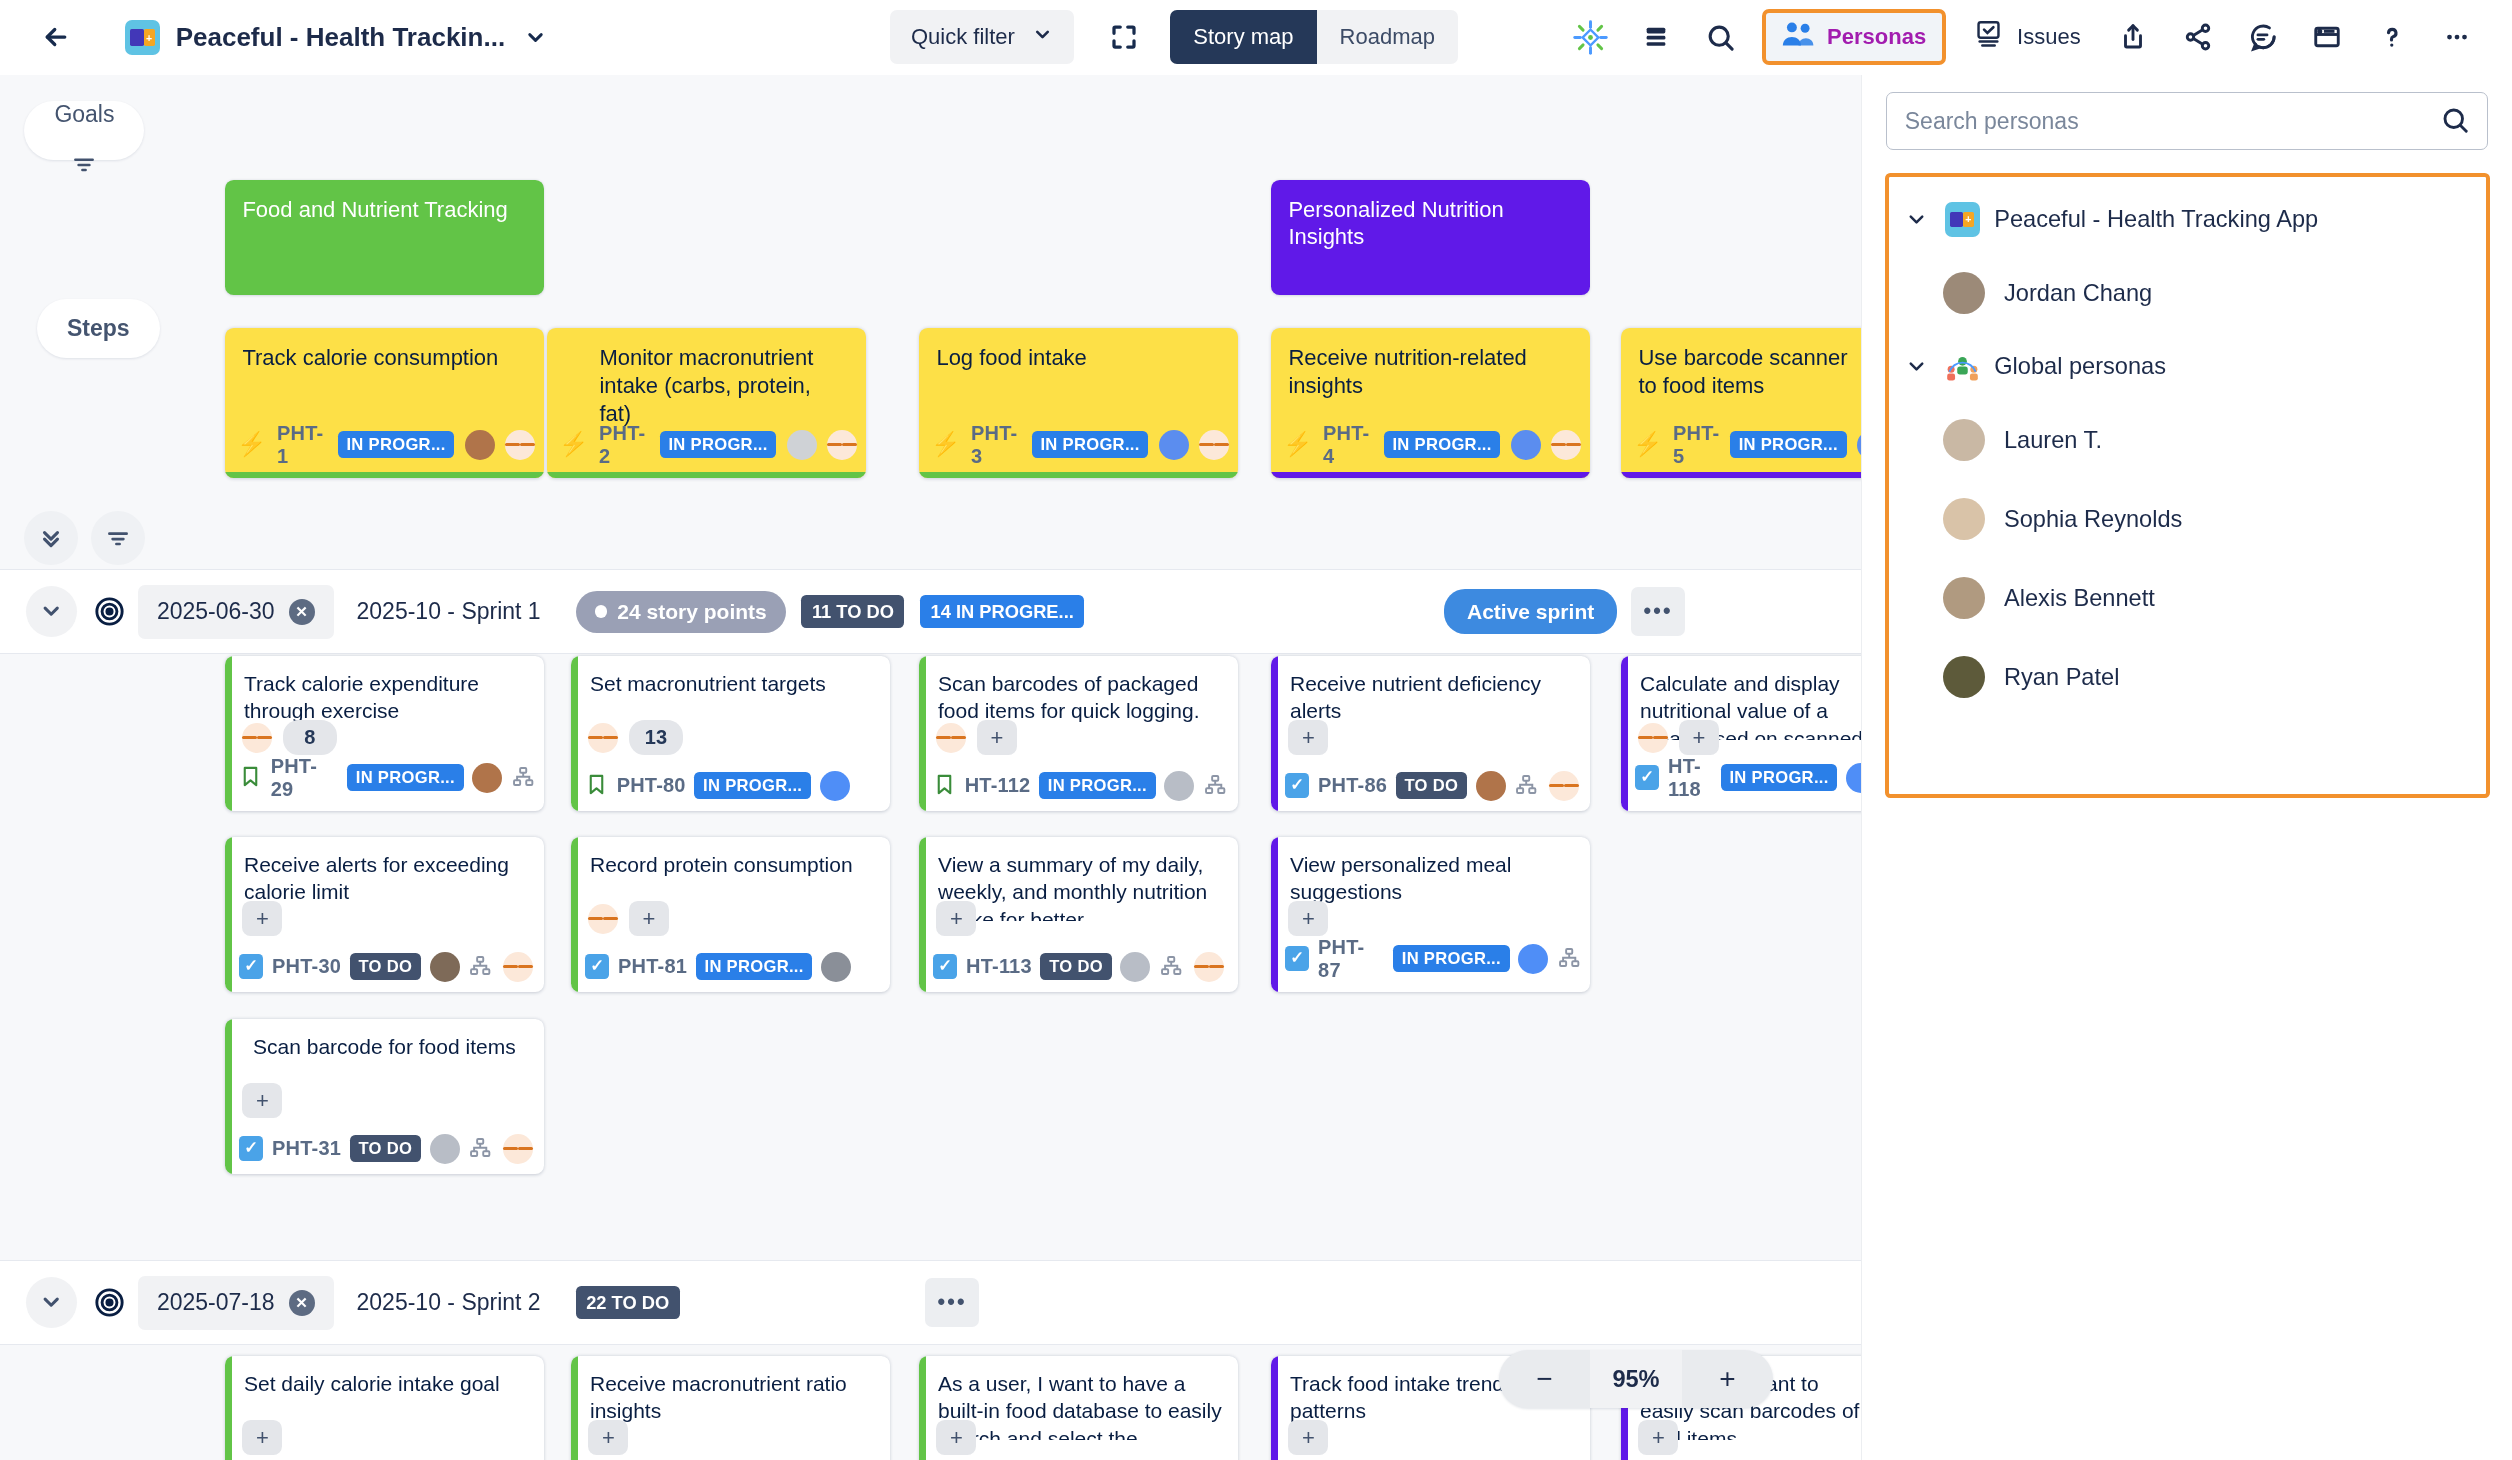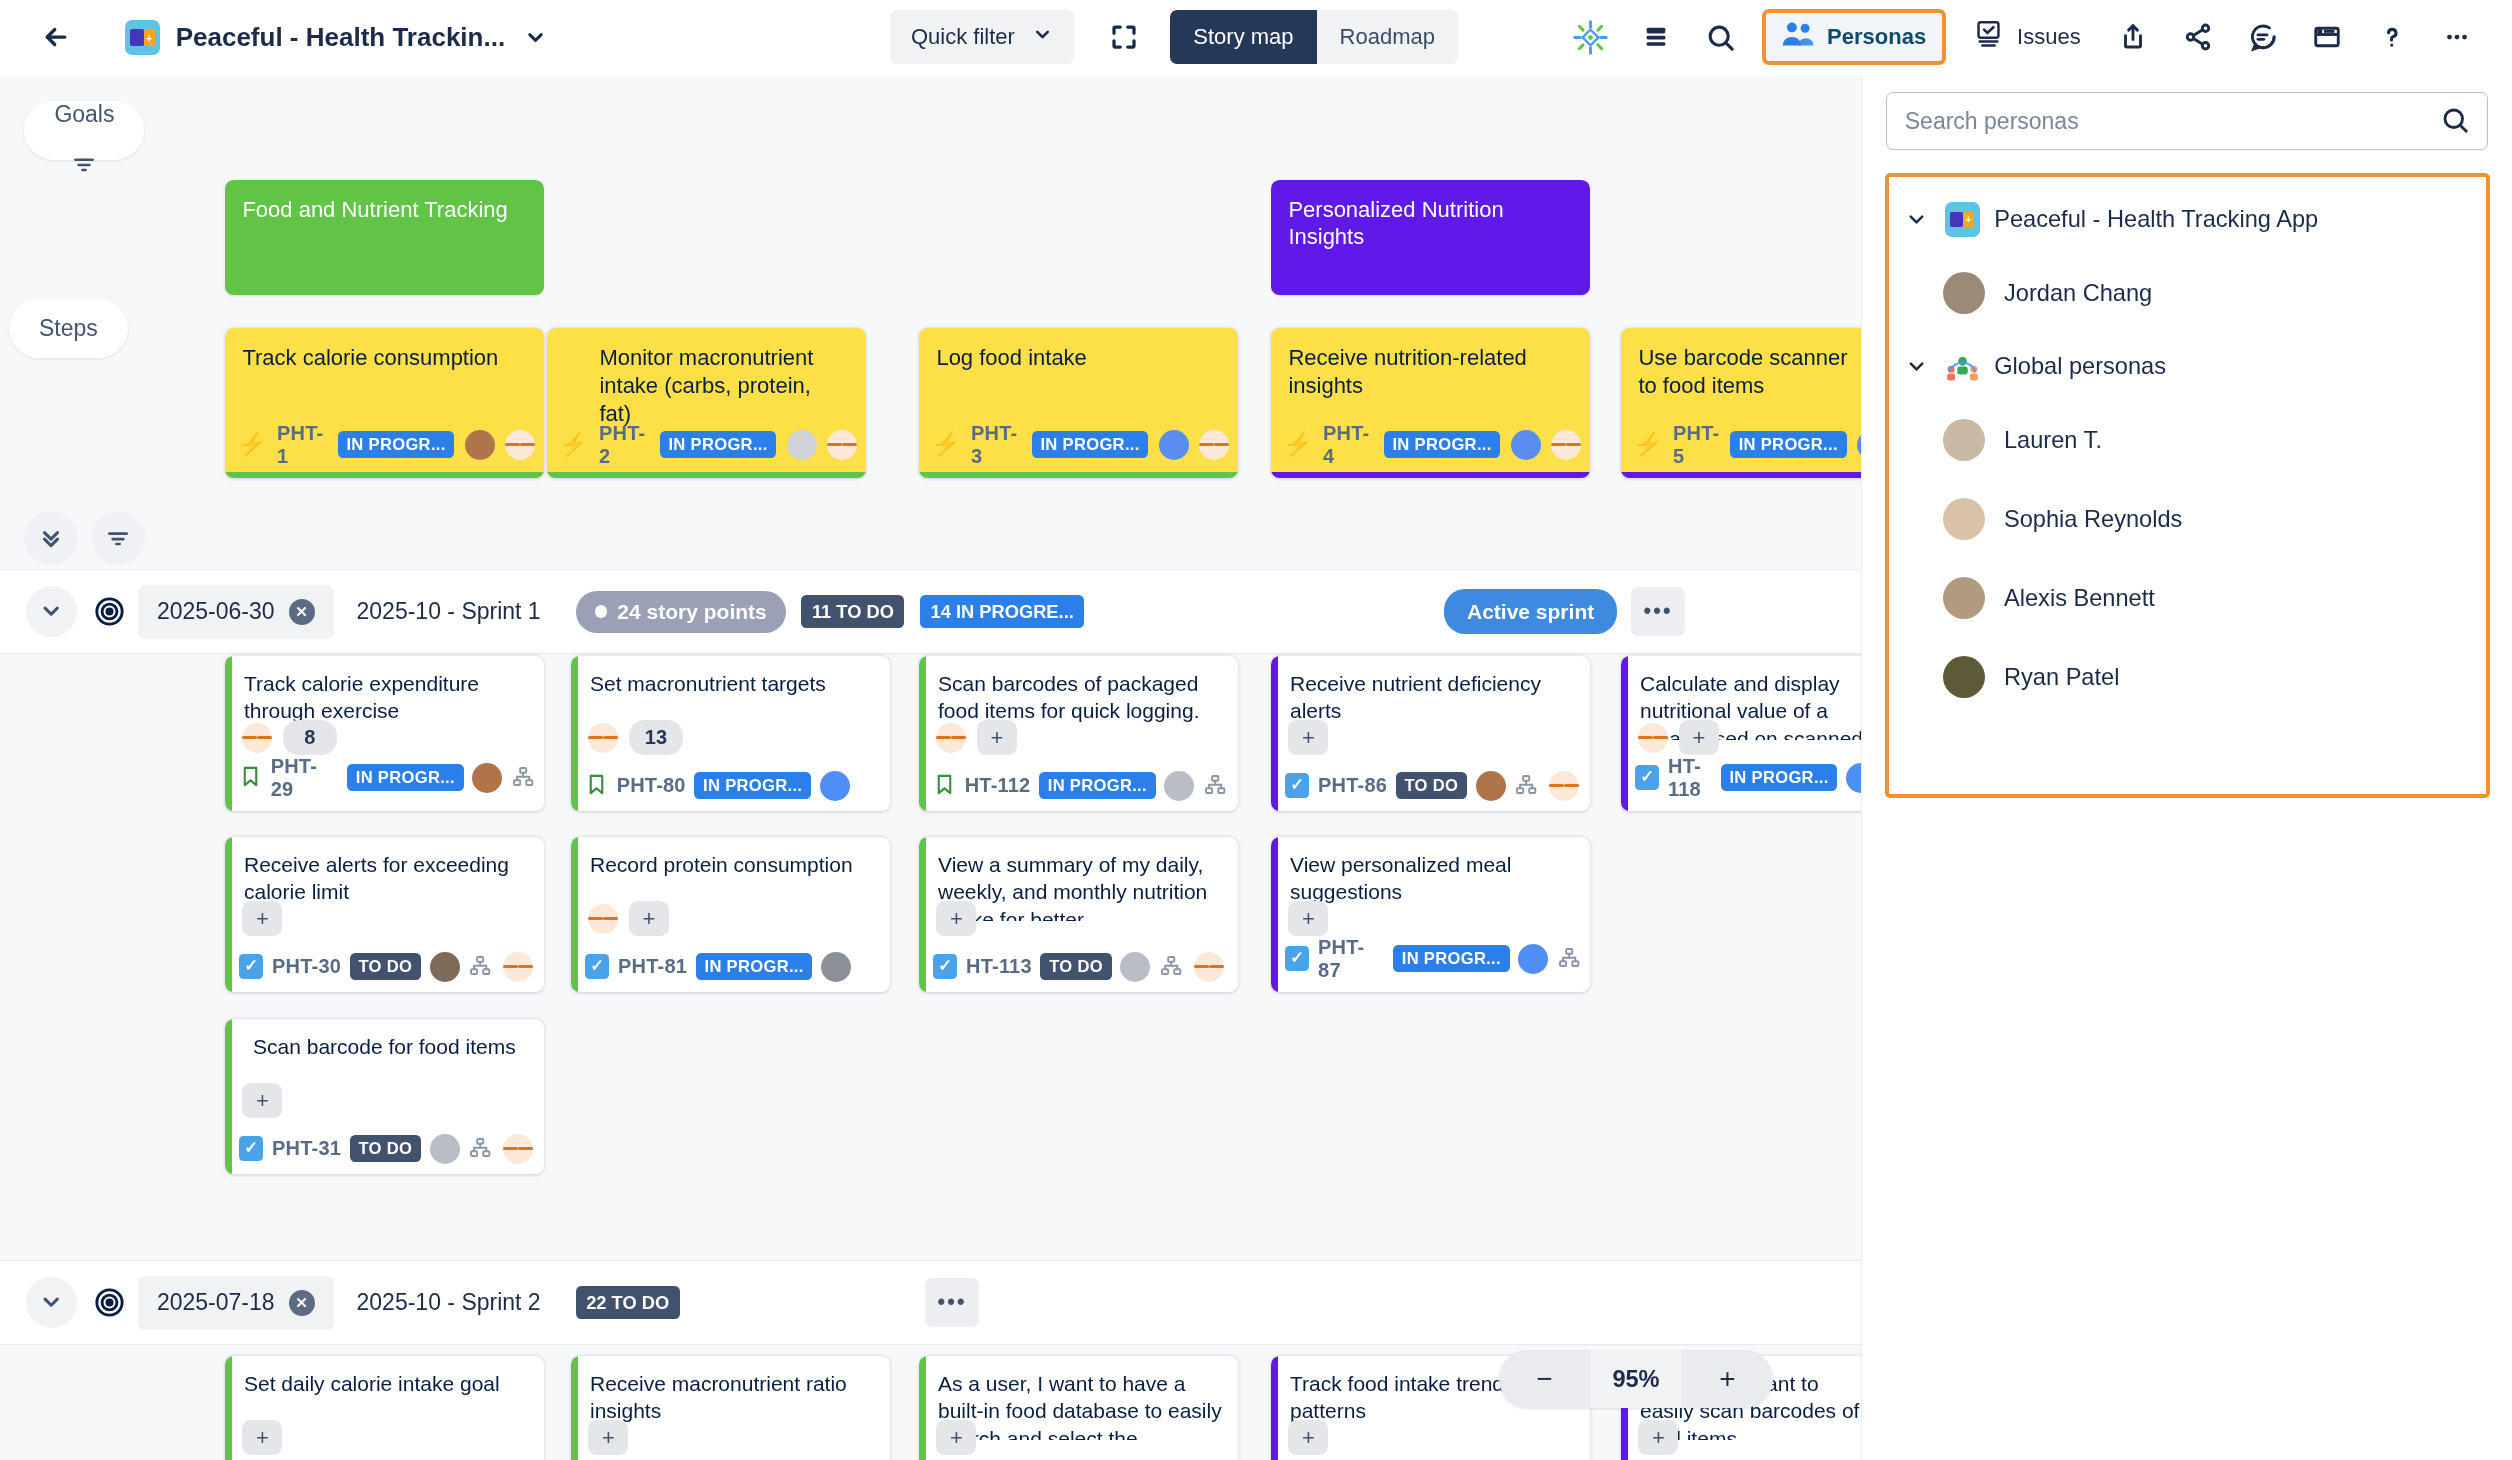--- a/index.html
+++ b/index.html
@@ -60,41 +60,41 @@
     position: absolute; right: 31px; top: 50%; transform: translateY(-50%);
     display: flex; align-items: center; gap: 0;
   }
   .tool-ic {
     width: 49px; height: 49px; display:flex;align-items:center;justify-content:center;
     color:#1d2b4a; cursor:pointer; margin-left: 15.7px;
   }
   .personas-btn {
     display:flex; align-items:center; gap: 12.2px; padding: 0 15.7px; height: 56px;
     background:#f1f4f8; border: 4.4px solid #f2912d; border-radius: 7px;
-    color:#0c4a6e; font-size:22px; font-weight:600; cursor:pointer;
+    color:#a21caf; font-size:22px; font-weight:600; cursor:pointer;
     margin-left: 17.4px; margin-right: 17.4px;
   }
   .issues-btn {
     display:flex; align-items:center; gap: 12.2px; color:#1d2b4a;
     font-size:22px; cursor:pointer; margin-left:8.7px; margin-right: 12.2px;
   }
 
   
   .map-area {
     position: absolute; top: 75px; left: 0; width: 1862px; height: 1385px;
     background: #f7f8fa; overflow: hidden;
   }
   .lane-pill {
     position: absolute; background:#ffffff; border-radius: 30px;
     height: 59px; display:flex; align-items:center; gap: 23px;
     padding: 0 30px; font-size: 23px; color: #44546f;
     box-shadow: 0 0.9px 2.6px rgba(9,30,66,.10);
   }
   #goals-pill { left: 24.4px; top: 26px; flex-direction: column; }
-  #steps-pill { left: 9px; top: 224px; }
+  #steps-pill { left: 37px; top: 224px; font-weight: bold; }
 
   .goal-card {
     position:absolute; border-radius: 8.7px; padding: 15.7px 17.4px;
     color:#ffffff; font-size: 22px; line-height: 1.25;
     box-shadow: 0 0.9px 2.6px rgba(9,30,66,.14); cursor:pointer;
   }
   #goal-green { left: 225px; top: 105px; width: 319px; height: 115px; background:#62c447; }
   #goal-purple { left: 1271px; top: 105px; width: 319px; height: 115px; background:#6019e8; }
 
   .step-card {

